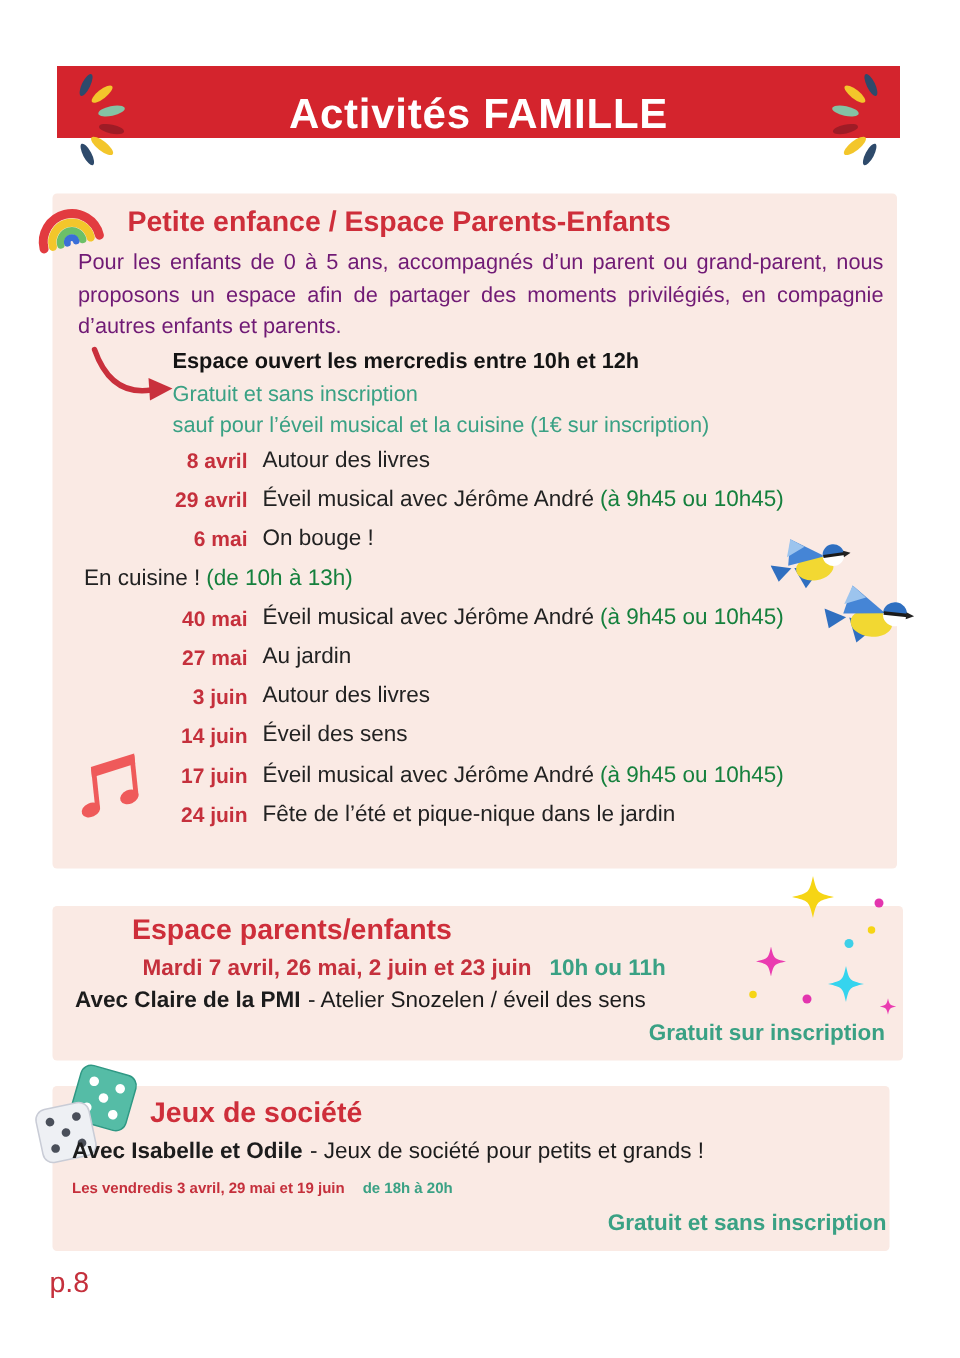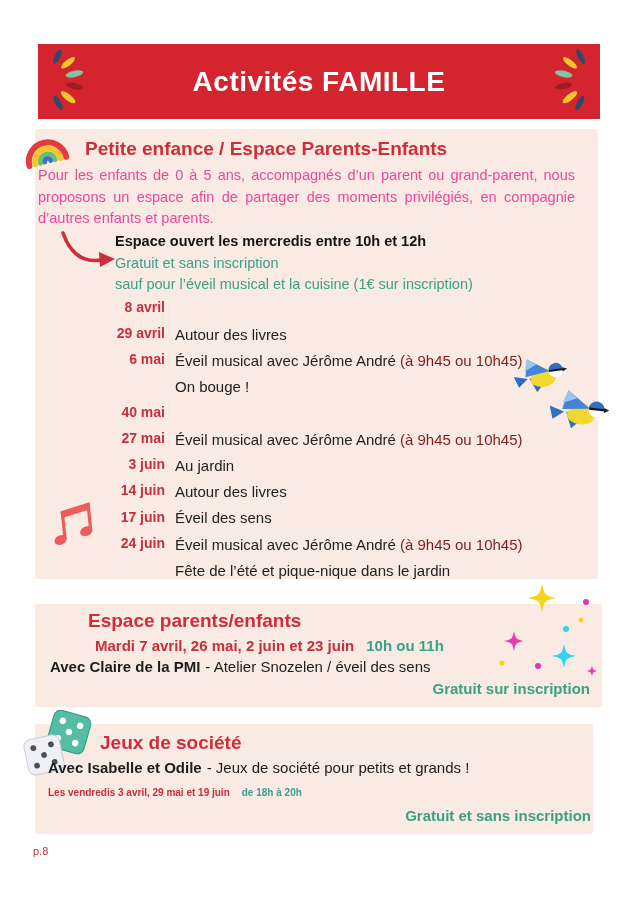--- a/index.html
+++ b/index.html
@@ -4,61 +4,61 @@
 <style>
   html,body { margin:0; padding:0; background:#ffffff; }
   #page {
     position:relative; width:640px; height:905px; overflow:hidden;
     background:#ffffff;
     font-family:"Liberation Sans", sans-serif;
   }
   .abs { position:absolute; }
 
   
-  .banner { left:38px; top:44px; width:562px; height:75px; background:#d4242d;
-            display:flex; align-items:center; justify-content:center; }
+  .banner { left:38px; top:44px; width:562px; height:48px; background:#d4242d;
+            display:flex; align-items:flex-end; justify-content:center; }
   .banner-title { color:#ffffff; font-size:28px; font-weight:bold; letter-spacing:.5px; }
 
   
   .box { background:#faeae4; border-radius:3px; }
   #box1 { left:35px; top:129px; width:563px; height:450px; }
   #box2 { left:35px; top:604px; width:567px; height:103px; }
   #box3 { left:35px; top:724px; width:558px; height:110px; }
 
   .section-title { color:#ce2e3a; font-weight:bold; font-size:19px; }
   .teal { color:#3aa184; }
   .red  { color:#c5303c; }
   .bold { font-weight:bold; }
 
   #title1 { left:85px;  top:138px; }
-  #intro  { left:38px;  top:165px; width:537px; text-align:justify;
-            font-size:14.5px; line-height:21.5px; color:#ec4899; }
+  #intro  { left:52px;  top:165px; width:537px; text-align:justify;
+            font-size:14.5px; line-height:21.5px; color:#701a75; }
   #schedule { left:115px; top:233px; font-size:14.5px; font-weight:bold; color:#141414; }
   #free1 { left:115px; top:255px; font-size:14.5px; }
   #free2 { left:115px; top:276px; font-size:14.5px; }
 
   #events { left:46px; top:294px; width:520px; }
   .event-row { display:flex; height:26.2px; line-height:26.2px; }
   .event-date { width:119px; text-align:right; color:#c5303c; font-weight:bold; font-size:14px; }
-  .event-text { margin-left:10px; font-size:15px; color:#222222; white-space:nowrap;margin-top:28px; }
-  .event-note { color:#7f1d1d; margin-left:4px; }
+  .event-text { margin-left:10px; font-size:15px; color:#222222; white-space:nowrap; }
+  .event-note { color:#15803d; margin-left:4px; }
 
   #title2 { left:88px; top:610px; }
   #line2a { left:95px; top:637px; font-size:15px; }
   #line2b { left:50px; top:658px; font-size:15px; color:#1c1c1c; }
   #note2  { left:46px; top:680px; width:544px; text-align:right;
             font-size:15px; font-weight:bold; }
 
   #title3 { left:100px; top:732px; }
   #line3a { left:48px; top:759px; font-size:15px; color:#1c1c1c; }
   #line3b { left:48px; top:787px; font-size:10px; }
   #note3  { left:46px; top:807px; width:545px; text-align:right;
             font-size:15px; font-weight:bold; }
 
-  #footer-page { left:33px; top:845px; color:#c5303c; font-size:11px; }
+  #footer-page { left:33px; top:845px; color:#c5303c; font-size:19px; }
 
   .host-detail { margin-left:5px; font-weight:normal; }
   .time-badge  { margin-left:12px; font-weight:bold; }
 
   
   #rainbow  { left:16px;  top:118px; transform:rotate(-14deg); }
   #arrow    { left:56px;  top:229px; }
   #musicnote{ left:50px;  top:501px; transform:rotate(-6deg); }
   #bird1    { left:514px; top:357px; transform:rotate(-8deg); }
   #bird2    { left:549px; top:391px; transform:rotate(6deg); }
@@ -149,20 +149,21 @@
     </div>
     <div class="event-row">
       <span class="event-date">29 avril</span>
       <span class="event-text"><span>Éveil musical avec Jérôme André</span><span class="event-note">(à 9h45 ou 10h45)</span></span>
     </div>
     <div class="event-row">
       <span class="event-date">6 mai</span>
       <span class="event-text"><span>On bouge !</span><span class="event-note"></span></span>
     </div>
     <div class="event-row">
+      <span class="event-text"><span>En cuisine !</span><span class="event-note">(de 10h à 13h)</span></span>
     </div>
     <div class="event-row">
       <span class="event-date">40 mai</span>
       <span class="event-text"><span>Éveil musical avec Jérôme André</span><span class="event-note">(à 9h45 ou 10h45)</span></span>
     </div>
     <div class="event-row">
       <span class="event-date">27 mai</span>
       <span class="event-text"><span>Au jardin</span><span class="event-note"></span></span>
     </div>
     <div class="event-row">

